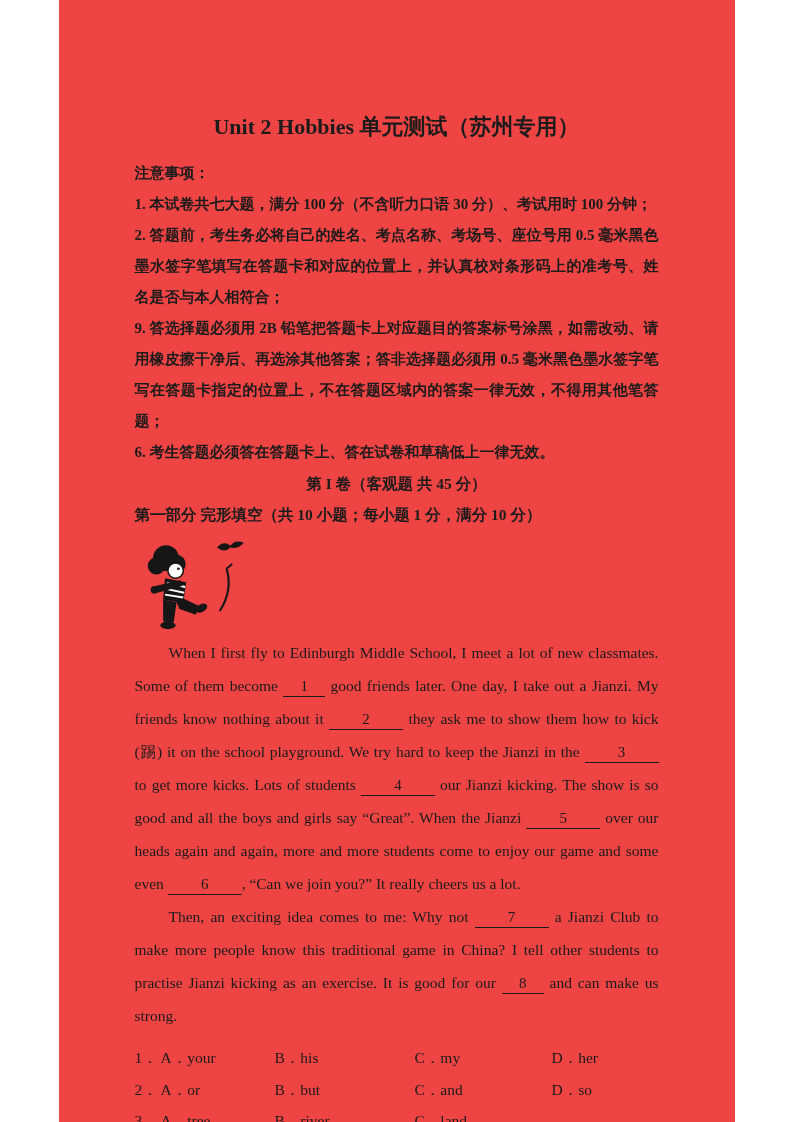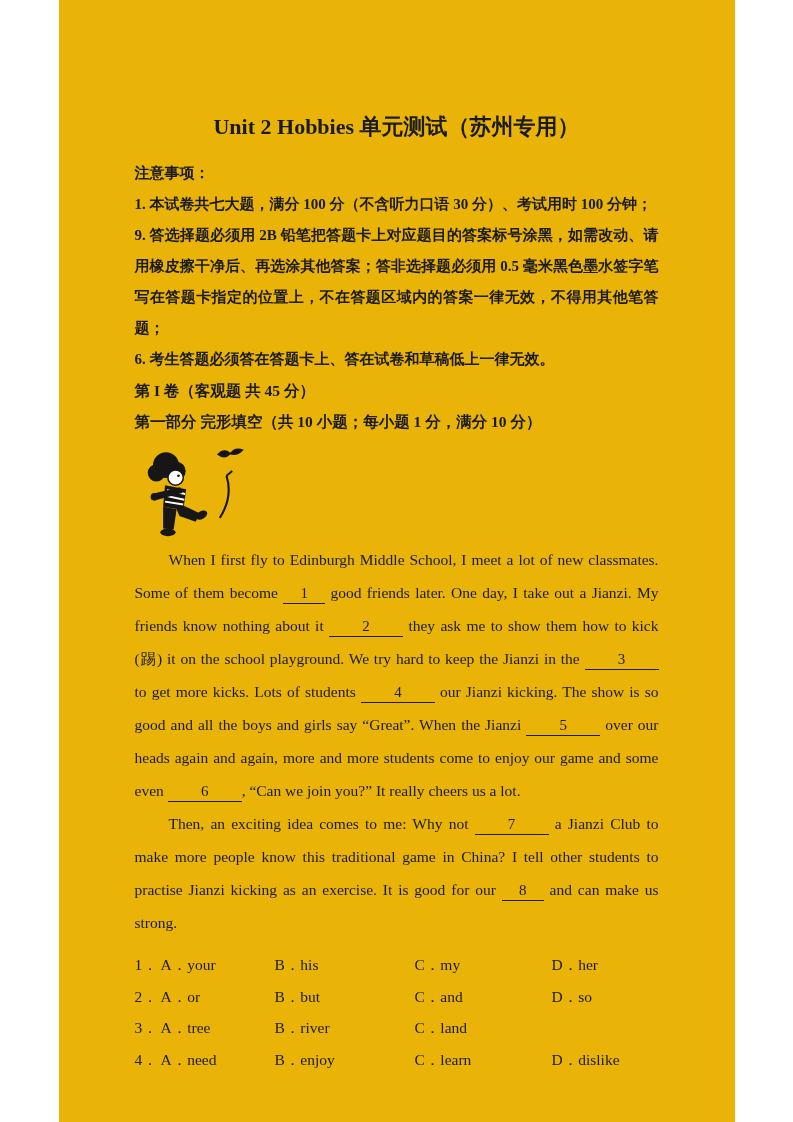--- a/index.html
+++ b/index.html
@@ -1,19 +1,19 @@
 <!DOCTYPE html>
 <html><head>
 <meta charset="utf-8">
 <style>
   * { box-sizing: border-box; }
   html, body { margin: 0; padding: 0; background: #ffffff; }
   .page {
     width: 676px; height: 1122px;
-    background: #eab308;
+    background: #ef4444;
     position: relative;
     overflow: hidden;
     color: #1b1b1b;
     font-family: "Liberation Serif", "DejaVu Serif", serif;
     margin: 0 auto;
   }
   .content { padding: 112px 76px 0 76px; }
 
   .doc-title {
     text-align: center;
@@ -27,21 +27,21 @@
   .notice-item {
     font-weight: bold;
     font-size: 15px;
     line-height: 31px;
     text-align: justify;
     margin: 0;
     font-family: Liberation Serif, serif;
   }
 
   .section-title {
-    text-align: left;
+    text-align: center;
     font-weight: bold;
     font-size: 15.5px;
     line-height: 31px;
   }
   .part-title {
     font-weight: bold;
     font-size: 15.5px;
     line-height: 31px;
   }
 
@@ -82,20 +82,21 @@
 <body>
 
 <div class="page">
   <div class="content">
 
     <h1 class="doc-title">Unit 2 Hobbies 单元测试（苏州专用）</h1>
 
     <div class="notice">
       <div class="notice-heading">注意事项：</div>
       <div class="notice-item">1. 本试卷共七大题，满分 100 分（不含听力口语 30 分）、考试用时 100 分钟；</div>
+      <div class="notice-item">2. 答题前，考生务必将自己的姓名、考点名称、考场号、座位号用 0.5 毫米黑色墨水签字笔填写在答题卡和对应的位置上，并认真校对条形码上的准考号、姓名是否与本人相符合；</div>
       <div class="notice-item">9. 答选择题必须用 2B 铅笔把答题卡上对应题目的答案标号涂黑，如需改动、请用橡皮擦干净后、再选涂其他答案；答非选择题必须用 0.5 毫米黑色墨水签字笔写在答题卡指定的位置上，不在答题区域内的答案一律无效，不得用其他笔答题；</div>
       <div class="notice-item">6. 考生答题必须答在答题卡上、答在试卷和草稿低上一律无效。</div>
     </div>
 
     <div class="section-title">第 I 卷（客观题 共 45 分）</div>
     <div class="part-title">第一部分 完形填空（共 10 小题；每小题 1 分，满分 10 分）</div>
 
     <div class="illustration">
       <svg viewBox="0 0 125 100" width="122" height="96" xmlns="http://www.w3.org/2000/svg">
 

